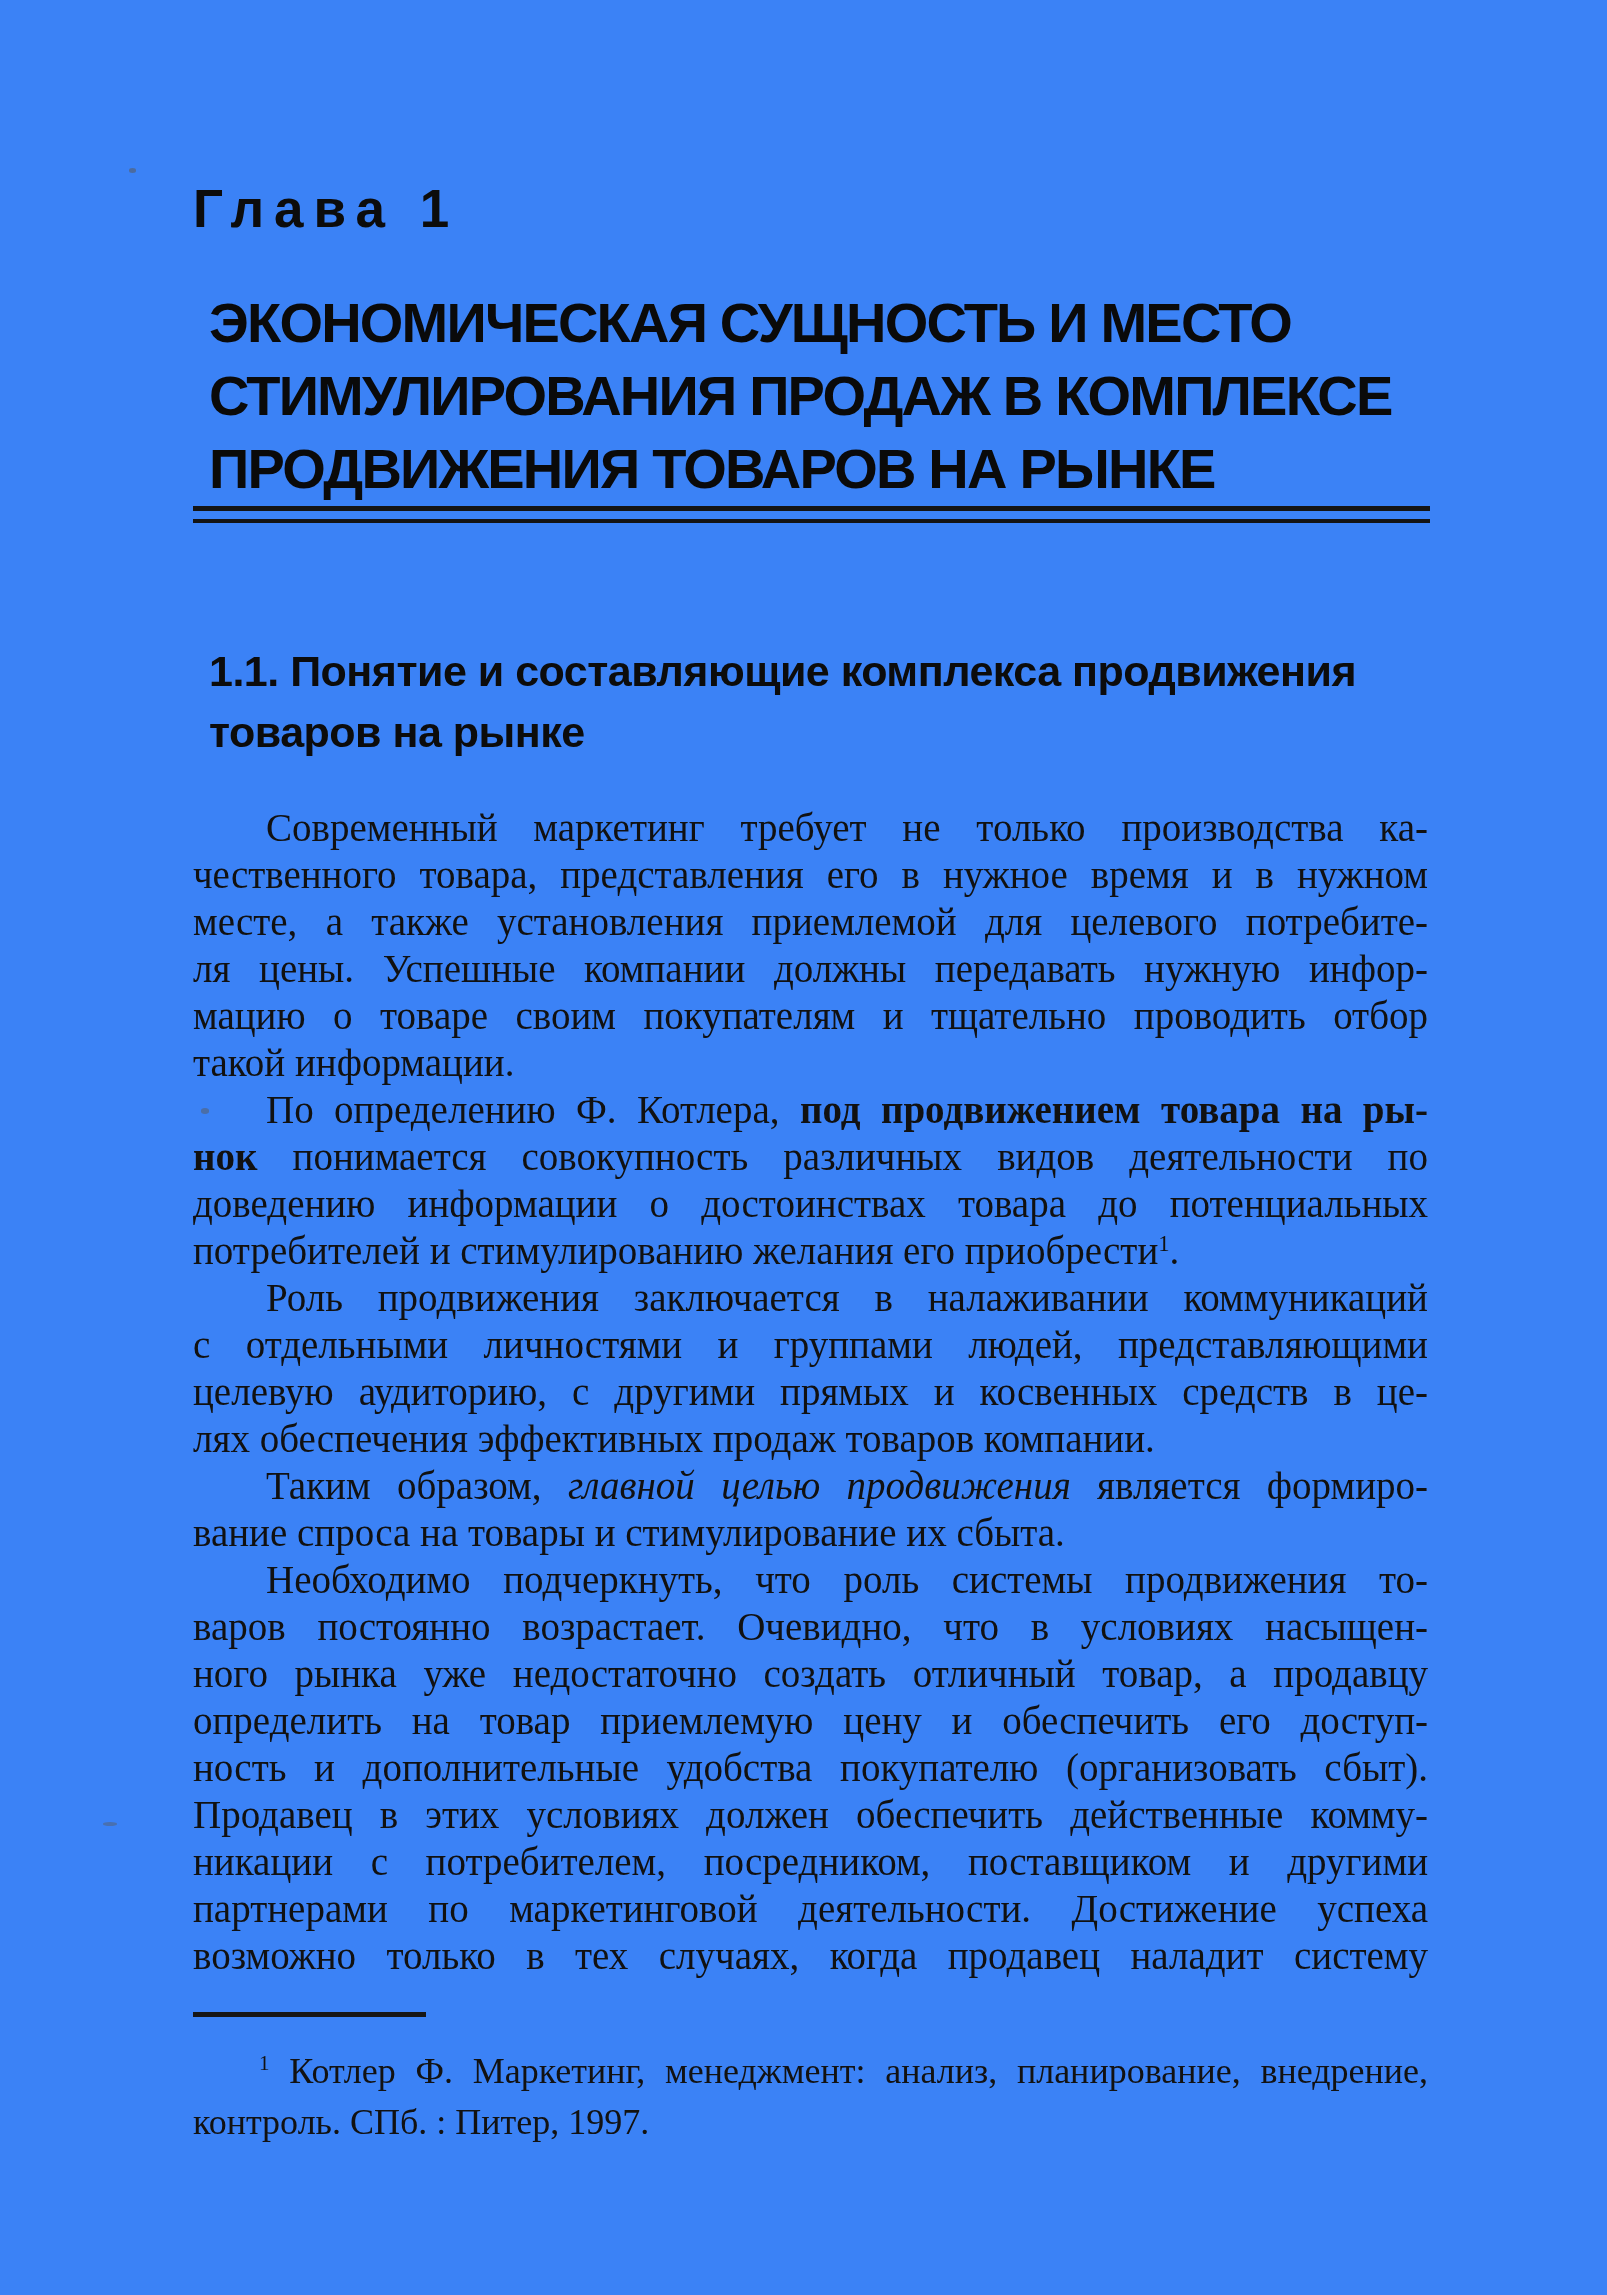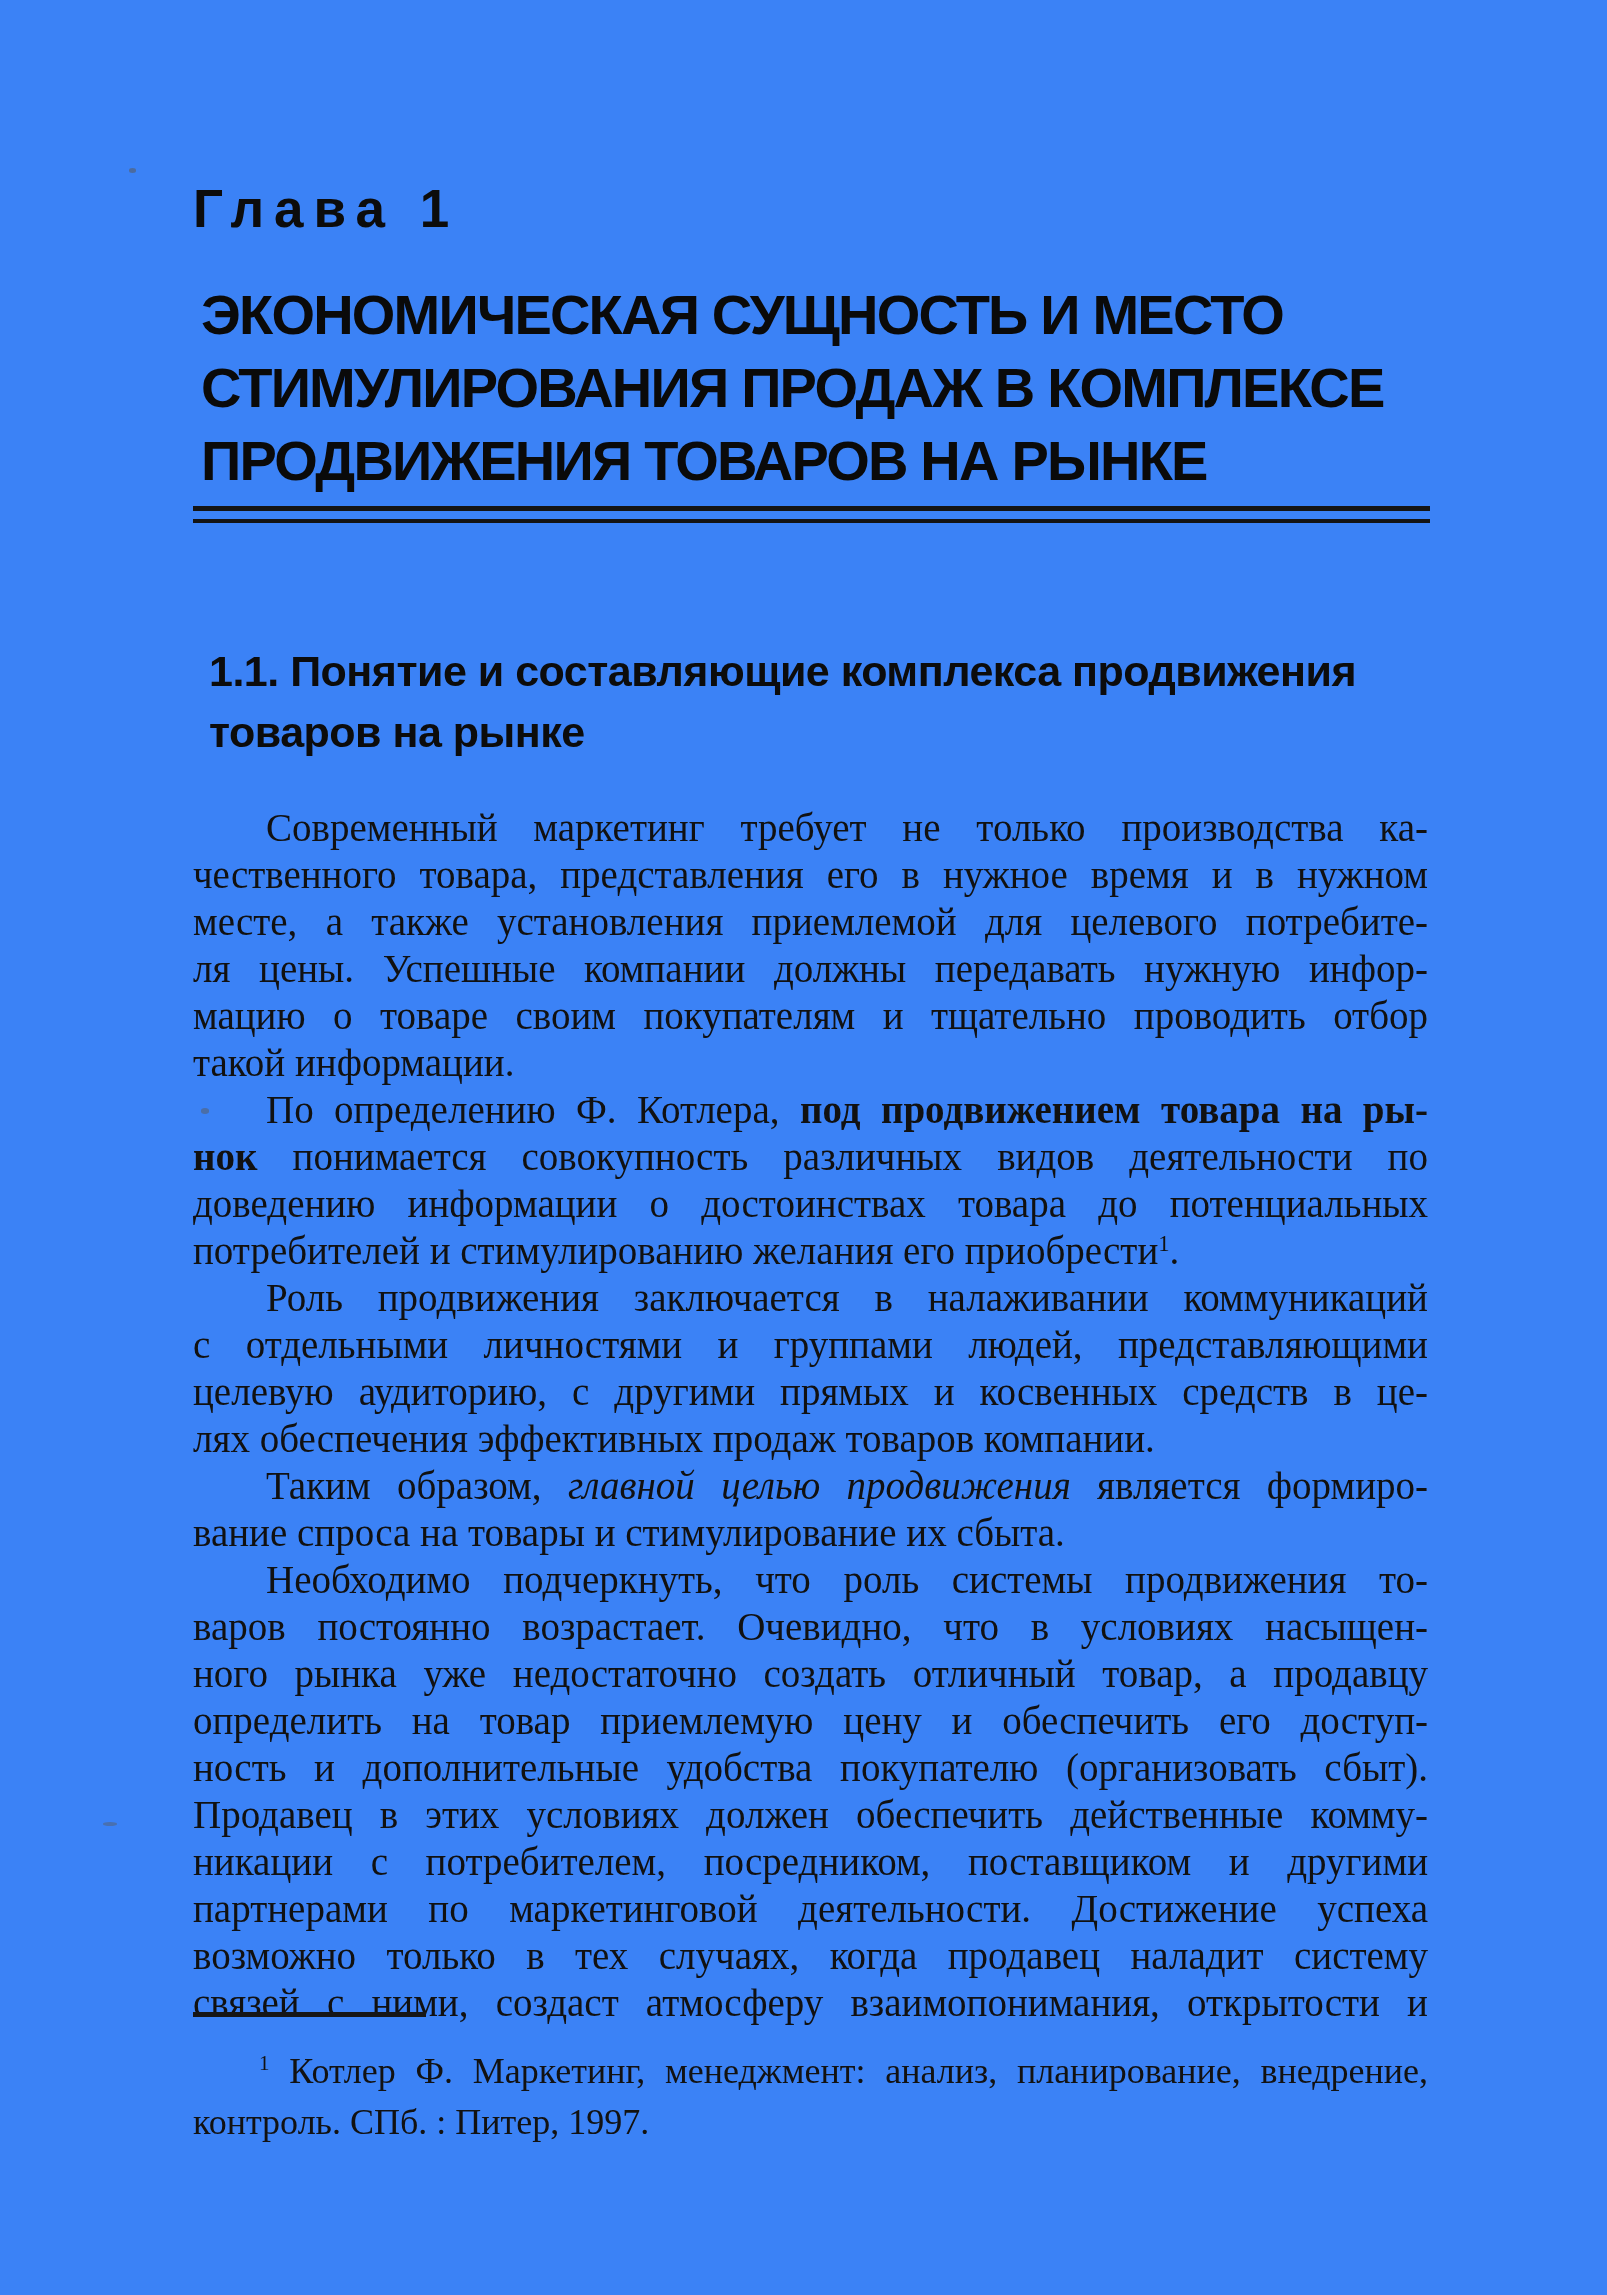--- a/index.html
+++ b/index.html
@@ -27,21 +27,21 @@
     font-size: 53px;
     letter-spacing: 10px;
     line-height: 57px;
     color: #0c0c0c;
     white-space: nowrap;
   }
   .chapter-title {
     position: absolute;
     left: 193px;
     top: 270px;
-    margin: 8px;
+    margin: 16px;
     font-family: "Liberation Sans", "DejaVu Sans", sans-serif;
     font-weight: 700;
     font-size: 56px;
     letter-spacing: -1.8px;
     line-height: 73px;
     color: #0a0a0a;
   }
   .title-line { white-space: nowrap; }
 
   .title-rule {
@@ -181,21 +181,20 @@
       <div class="paragraph">
         <div class="text-line j ind"><span>Необходимо подчеркнуть, что роль системы продвижения то-</span></div>
         <div class="text-line j"><span>варов постоянно возрастает. Очевидно, что в условиях насыщен-</span></div>
         <div class="text-line j"><span>ного рынка уже недостаточно создать отличный товар, а продавцу</span></div>
         <div class="text-line j"><span>определить на товар приемлемую цену и обеспечить его доступ-</span></div>
         <div class="text-line j"><span>ность и дополнительные удобства покупателю (организовать сбыт).</span></div>
         <div class="text-line j"><span>Продавец в этих условиях должен обеспечить действенные комму-</span></div>
         <div class="text-line j"><span>никации с потребителем, посредником, поставщиком и другими</span></div>
         <div class="text-line j"><span>партнерами по маркетинговой деятельности. Достижение успеха</span></div>
         <div class="text-line j"><span>возможно только в тех случаях, когда продавец наладит систему</span></div>
-        <div class="text-line j"><span>связей с ними, создаст атмосферу взаимопонимания, открытости и</span></div>
       </div>
     </div>
 
   <div class="footnote-rule"></div>
 
   <div id="footnote-text" class="footnote">
       <div class="text-line j ind"><sup class="fn">1</sup><span> Котлер Ф. Маркетинг, менеджмент: анализ, планирование, внедрение,</span></div>
       <div class="text-line"><span>контроль. СПб. : Питер, 1997.</span></div>
     </div>
 

